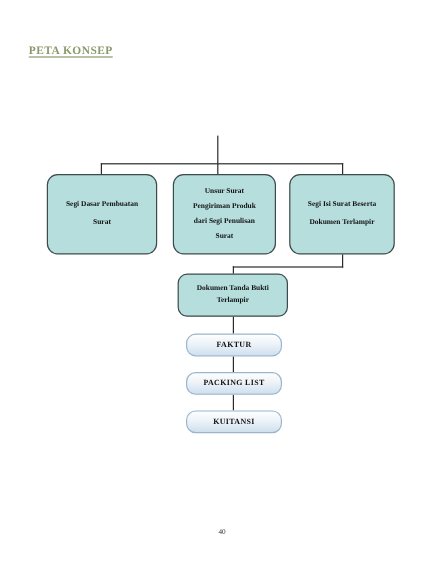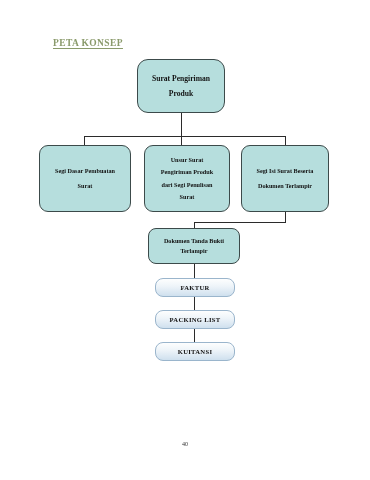--- a/index.html
+++ b/index.html
@@ -12,21 +12,21 @@
     width: 370px;
     height: 480px;
     background: #ffffff;
     overflow: hidden;
     font-family: "Liberation Serif", serif;
   }
 
   
   #heading {
     position: absolute;
-    left: 53px;
+    left: 24px;
     top: 38px;
     font-size: 9.5px;
     font-weight: bold;
     letter-spacing: 0.4px;
     color: #8a9a6b;
     text-decoration: underline;
     text-underline-offset: 2px;
     white-space: nowrap;
   }
 
@@ -149,24 +149,20 @@
   <div class="line v" style="left:285px; top:136px; height:9px;"></div>
 
   <div class="line v" style="left:285px; top:212px; height:11px;"></div>
   <div class="line h" style="left:194px; top:222px; width:92px;"></div>
   <div class="line v" style="left:194px; top:222px; height:6px;"></div>
 
   <div class="line v" style="left:194px; top:264px; height:14px;"></div>
   <div class="line v" style="left:194px; top:297px; height:13px;"></div>
   <div class="line v" style="left:194px; top:329px; height:13px;"></div>
 
-  <div class="tealbox" id="box-top">
-    <span class="ln">Surat Pengiriman</span>
-    <span class="ln">Produk</span>
-  </div>
 
   <div class="tealbox" id="box-dasar">
     <span class="ln">Segi Dasar Pembuatan</span>
     <span class="ln">Surat</span>
   </div>
 
   <div class="tealbox" id="box-unsur">
     <span class="ln">Unsur Surat</span>
     <span class="ln">Pengiriman Produk</span>
     <span class="ln">dari Segi Penulisan</span>

